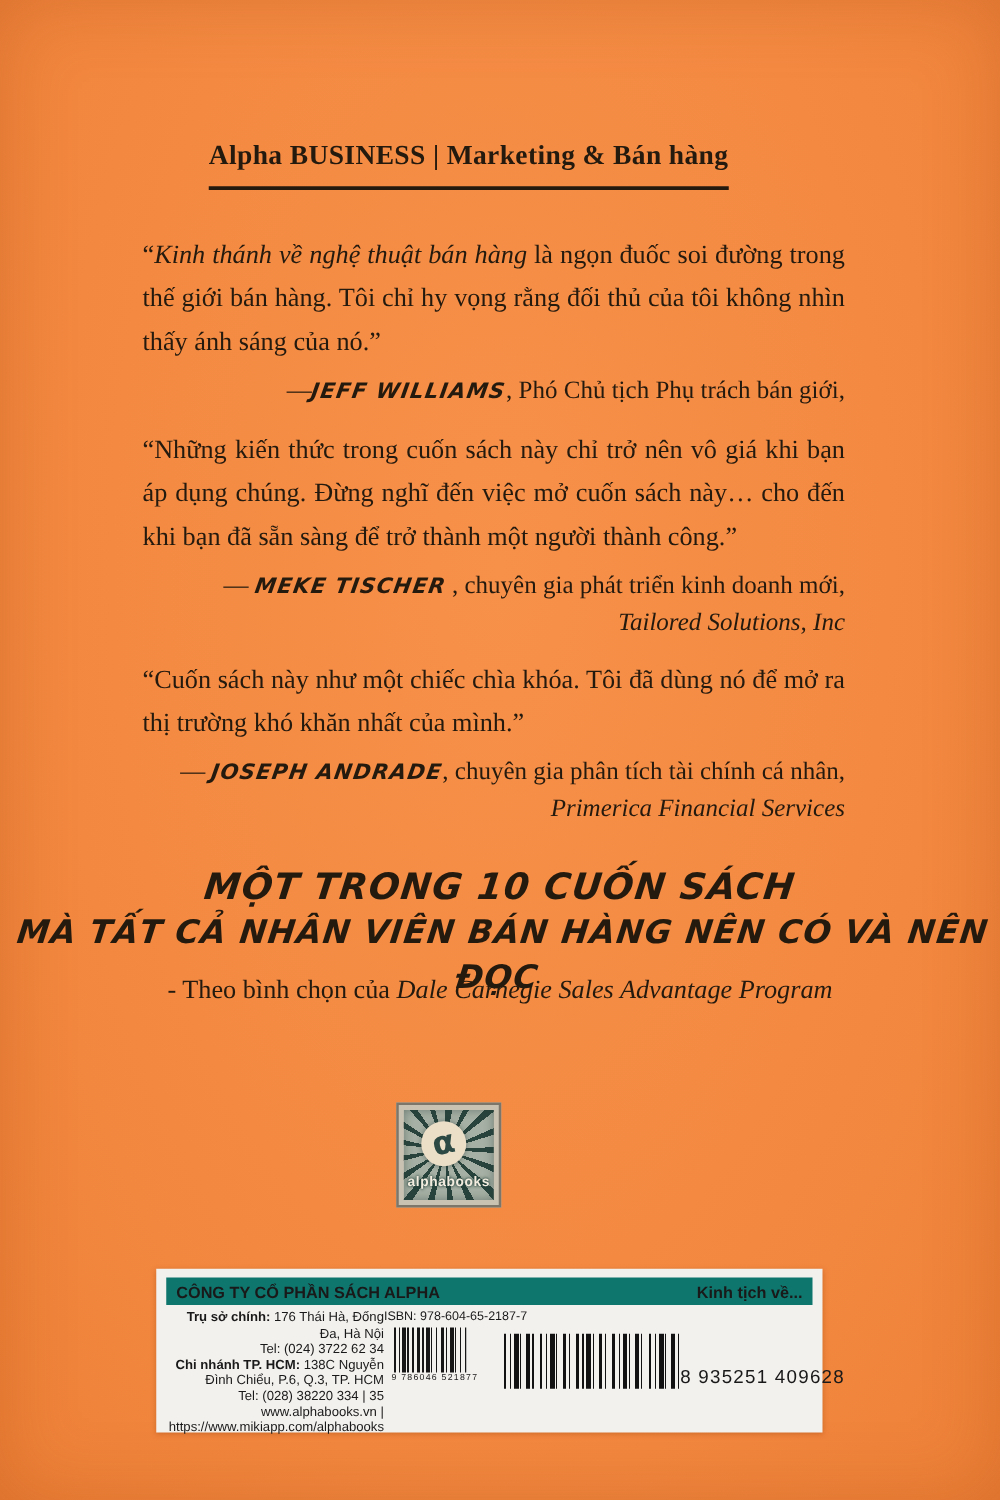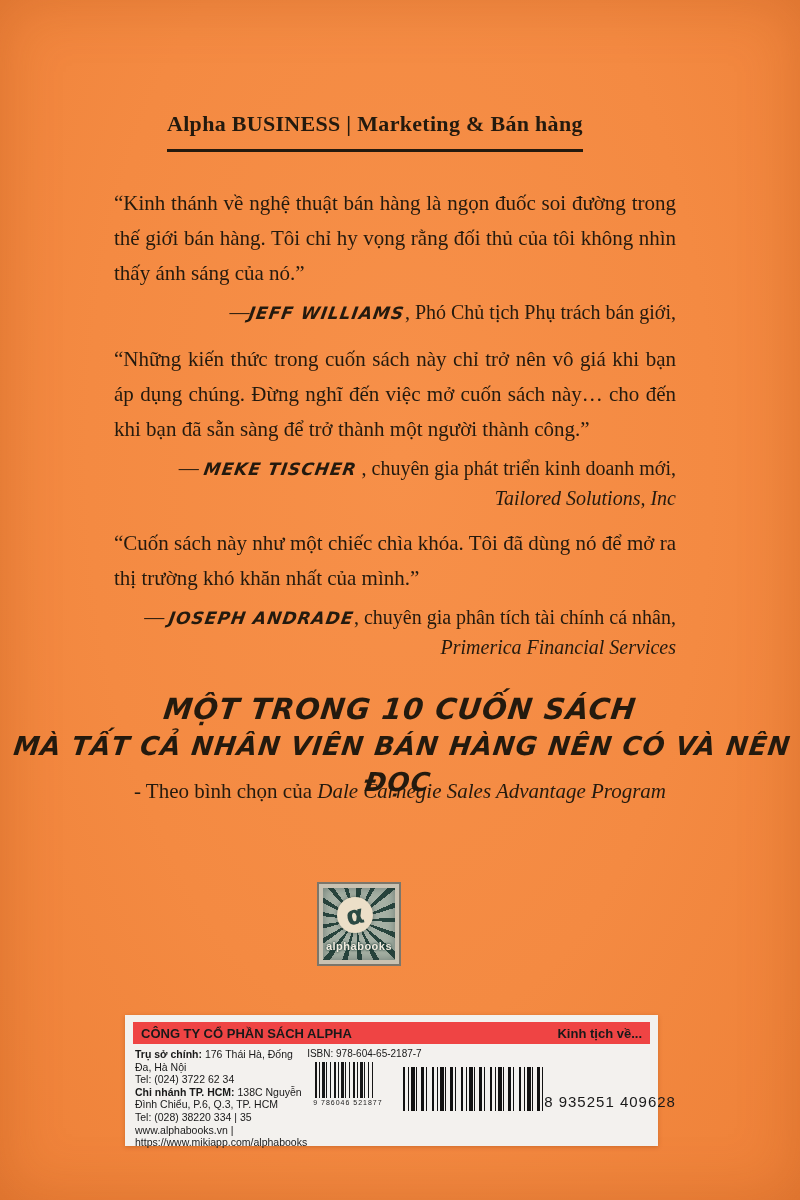--- a/index.html
+++ b/index.html
@@ -14,21 +14,21 @@
   .imprint{
     position:absolute;left:122px;top:110px;
     font:700 22px/1.25 "Liberation Serif",serif;
     letter-spacing:.3px;border-bottom:3px solid #241a0e;padding-bottom:11px;
     white-space:nowrap;
     margin-left:45px;
   }
   
   .quotes{position:absolute;left:114px;top:186px;width:562px;}
   .quote{font:21px/35px "Liberation Serif",serif;text-align:justify;margin:0 0 6px 0;}
-  .q-italic{}
+  .q-italic{font-style:italic;}
   .attrib{text-align:right;margin:2px 0 14px 0;}
   .attrib-line{font:20px/30px "Liberation Serif",serif;white-space:nowrap;}
   .attrib-org{font:italic 20px/28px "Liberation Serif",serif;}
   .marker{
     font-family:"DejaVu Sans",sans-serif;font-style:italic;font-weight:700;
     font-size:17px;letter-spacing:1px;display:inline-block;transform:skewX(-9deg);
   }
   
   .headline{position:absolute;left:0;top:690px;width:800px;text-align:center;}
   .headline .hl{
@@ -61,27 +61,27 @@
     font:700 11px/1 "Liberation Sans",sans-serif;color:#f3ede0;letter-spacing:.5px;
     text-shadow:0 0 3px #24423b,0 0 2px #24423b;
   }
   
   .footer{
     position:absolute;left:125px;top:1015px;width:533px;height:131px;
     background:#f3f1ee;box-sizing:border-box;padding:7px 8px 6px 8px;
     font-family:"Liberation Sans",sans-serif;color:#191919;
     box-shadow:0 1px 4px rgba(140,60,10,.35);
   }
-  .band{background:#ef4444;display:flex;justify-content:space-between;align-items:center;padding:0 8px;box-sizing:border-box;}
+  .band{background:#0f766e;display:flex;justify-content:space-between;align-items:center;padding:0 8px;box-sizing:border-box;}
   .band-top{height:22px;font:700 13px/1 "Liberation Sans",sans-serif;margin-bottom:4px;}
   .band-bottom{height:25px;margin-top:4px;}
   .ebook-text{font:700 10px/1 "Liberation Sans",sans-serif;}
   .price{font:700 14px/1 "Liberation Sans",sans-serif;}
   .mid{display:flex;height:63px;}
-  .addr{width:288px;font:10.5px/12.6px "Liberation Sans",sans-serif;padding-left:2px;}
+  .addr{width:288px;font:10.5px/12.6px "Liberation Sans",sans-serif;padding-left:2px;text-align:right;}
   .addr b{font-weight:700;}
   .isbn-col{width:96px;display:flex;flex-direction:column;align-items:flex-start;}
   .isbn-label{font:10px/12px "Liberation Sans",sans-serif;white-space:nowrap;margin-bottom:2px;}
   .bc-small{
     width:58px;height:36px;margin-left:8px;
     background:repeating-linear-gradient(90deg,#161616 0 2px,transparent 2px 4px,#161616 4px 5px,transparent 5px 7px,#161616 7px 10px,transparent 10px 11px,#161616 11px 12px,transparent 12px 15px,#161616 15px 16px,transparent 16px 19px);
   }
   .bc-small-digits{font:7px/9px "Liberation Sans",sans-serif;letter-spacing:1px;margin-left:6px;white-space:nowrap;}
   .ean-col{flex:1;display:flex;flex-direction:row;align-items:flex-end;}
   .bc-large{

